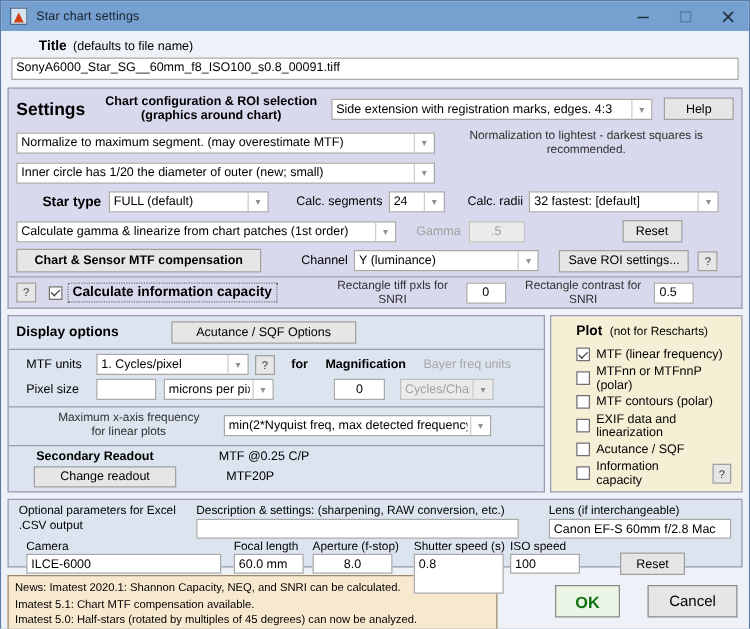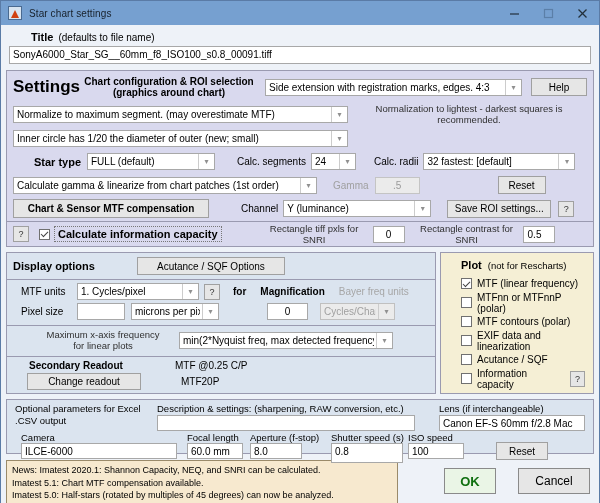--- a/index.html
+++ b/index.html
@@ -228,21 +228,21 @@
   }
 
   
   .settings-hdr {
     display: flex;
     align-items: center;
     height: 24px;
   }
   .settings-hdr .gtitle {
     font-weight: bold;
-    font-size: 17px;
+    font-size: 14px;
     width: 66px;
   }
   .settings-hdr .cfg-label {
     font-weight: bold;
     font-size: 10px;
     text-align: center;
     line-height: 11px;
     width: 180px;
   }
 
@@ -581,24 +581,24 @@
       <div class="lbl-s abs" style="left:432px; top:3px;">Lens (if interchangeable)</div>
       <div class="textbox abs" style="left:432px; top:15px; width:146px; height:16px;">Canon EF-S 60mm f/2.8 Mac</div>
 
       <div class="lbl-s abs" style="left:14px; top:32px;">Camera</div>
       <div class="textbox abs" style="left:14px; top:43px; width:156px; height:16px;">ILCE-6000</div>
 
       <div class="lbl-s abs" style="left:180px; top:32px;">Focal length</div>
       <div class="textbox abs" style="left:180px; top:43px; width:56px; height:16px;">60.0 mm</div>
 
       <div class="lbl-s abs" style="left:243px; top:32px;">Aperture (f-stop)</div>
-      <div class="textbox abs" style="left:243px; top:43px; width:52px; height:16px;">8.0</div>
+      <div class="textbox abs" style="left:243px; top:43px; width:64px; height:16px;text-align:center;">8.0</div>
 
       <div class="lbl-s abs" style="left:324px; top:32px;">Shutter speed (s)</div>
-      <div class="textbox abs" style="left:324px; top:43px; width:72px; height:20px;">0.8</div>
+      <div class="textbox abs" style="left:324px; top:43px; width:72px; height:32px;">0.8</div>
 
       <div class="lbl-s abs" style="left:401px; top:32px;">ISO speed</div>
       <div class="textbox abs" style="left:401px; top:43px; width:56px; height:16px;">100</div>
 
       <div class="btn abs" style="left:489px; top:42px; width:52px;">Reset</div>
     </div>
 
     <div class="bottom">
       <div class="news" style="max-width:392px;">
         <div>News:  Imatest 2020.1:  Shannon Capacity, NEQ, and SNRI can be calculated.</div>

